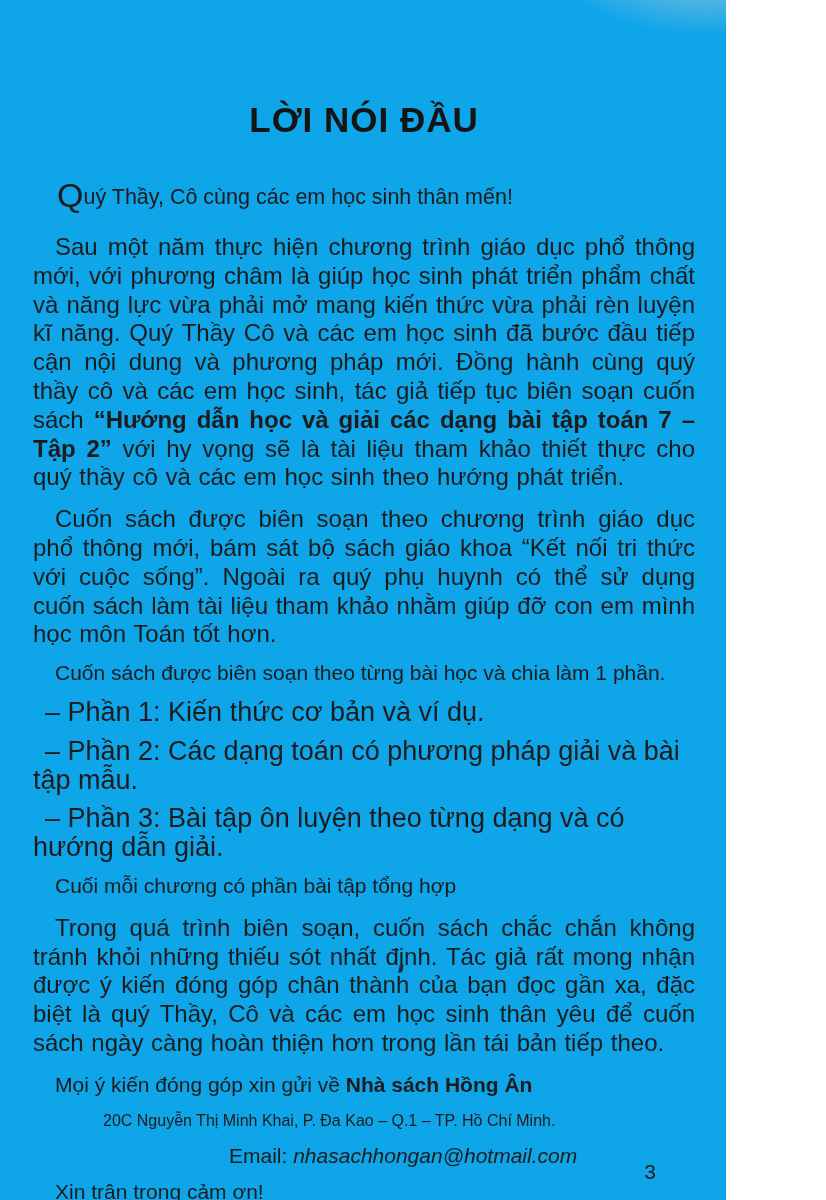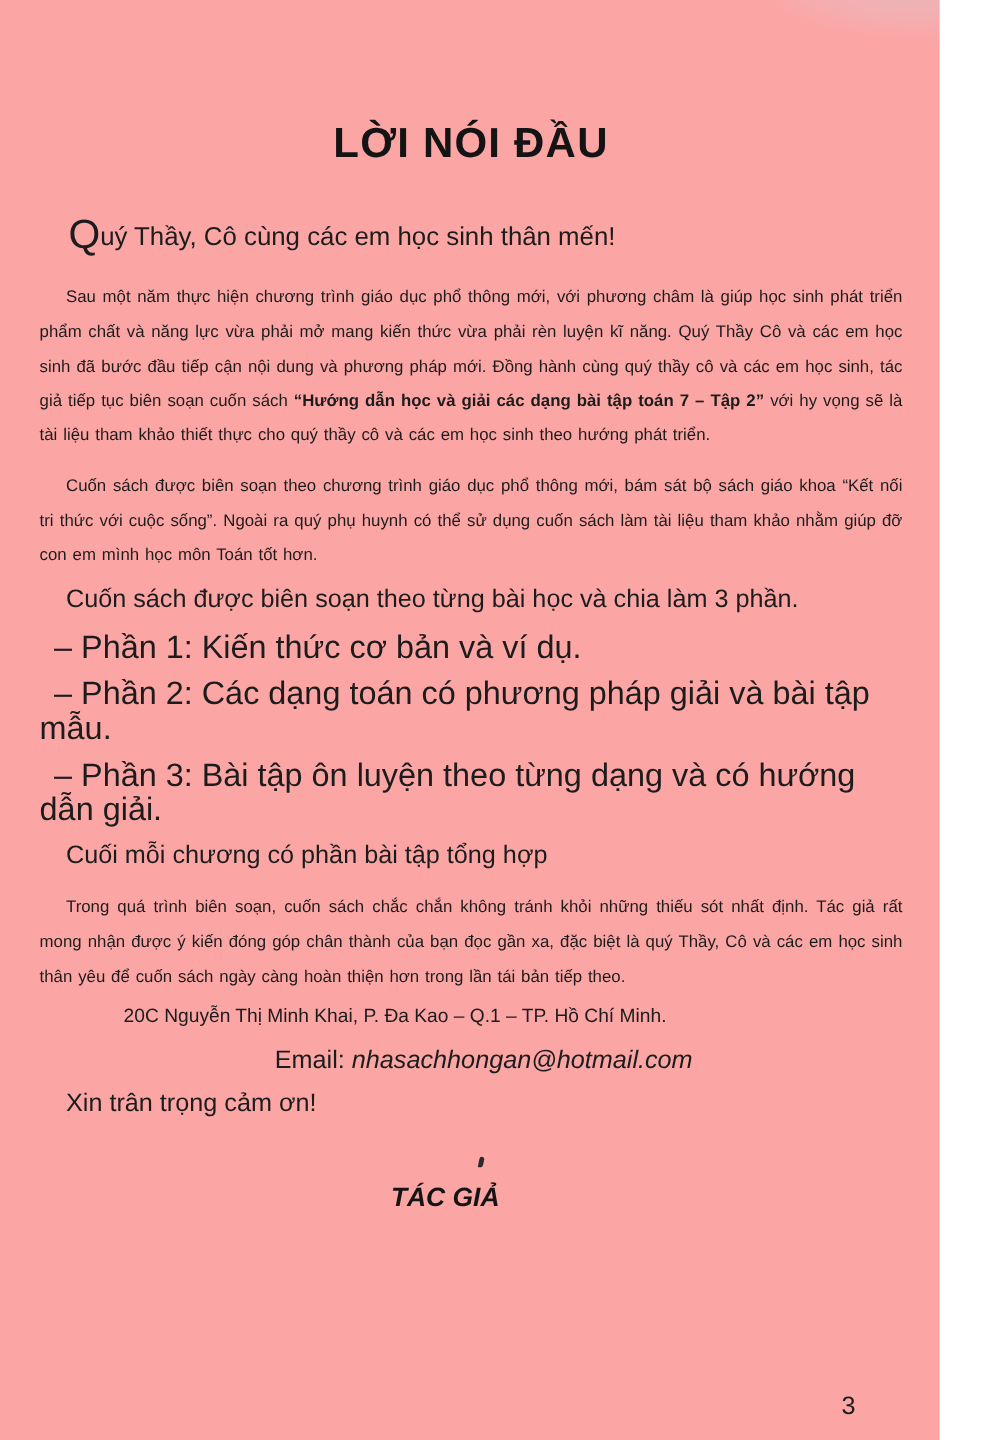--- a/index.html
+++ b/index.html
@@ -2,23 +2,23 @@
 <html lang="vi"><head>
 <meta charset="utf-8">
 <style>
   html, body {
     margin: 0;
     padding: 0;
     background: #ffffff;
   }
   .page {
     position: relative;
-    width: 783px;
+    width: 726px;
     height: 1200px;
-    background: #fca5a5;
+    background: #0ea5e9;
     overflow: hidden;
     font-family: "Liberation Sans", sans-serif;
     color: #1c1c1c;
     box-sizing: border-box;
     padding: 0 31px 0 33px;
   }
   .corner-shade {
     position: absolute;
     top: 0;
     right: 0;
@@ -43,21 +43,21 @@
     font-size: 21.5px;
     line-height: 30px;
   }
   .greeting .bigq {
     font-size: 34px;
     line-height: 0;
     vertical-align: -3px;
   }
   .body-p {
     margin: 13px 0 0 0;
-    font-size: 14px;
+    font-size: 24px;
     line-height: 28.8px;
     text-align: justify;
     text-indent: 22px;
     word-spacing: 1px;
   }
   .body-p.first { margin-top: 21px; }
   .single-line {
     margin: 10px 0 0 0;
     font-size: 21px;
     line-height: 28.8px;
@@ -125,30 +125,31 @@
   <div class="corner-shade"></div>
 
   <h1 class="doc-title">LỜI NÓI ĐẦU</h1>
 
   <div class="greeting"><span class="bigq">Q</span><span>uý Thầy, Cô cùng các em học sinh thân mến!</span></div>
 
   <p class="body-p first"><span>Sau một năm thực hiện chương trình giáo dục phổ thông mới, với phương châm là giúp học sinh phát triển phẩm chất và năng lực vừa phải mở mang kiến thức vừa phải rèn luyện kĩ năng. Quý Thầy Cô và các em học sinh đã bước đầu tiếp cận nội dung và phương pháp mới. Đồng hành cùng quý thầy cô và các em học sinh, tác giả tiếp tục biên soạn cuốn sách </span><span class="bold-inline">“Hướng dẫn học và giải các dạng bài tập toán 7 – Tập 2”</span><span> với hy vọng sẽ là tài liệu tham khảo thiết thực cho quý thầy cô và các em học sinh theo hướng phát triển.</span></p>
 
   <p class="body-p">Cuốn sách được biên soạn theo chương trình giáo dục phổ thông mới, bám sát bộ sách giáo khoa “Kết nối tri thức với cuộc sống”. Ngoài ra quý phụ huynh có thể sử dụng cuốn sách làm tài liệu tham khảo nhằm giúp đỡ con em mình học môn Toán tốt hơn.</p>
 
-  <p class="single-line">Cuốn sách được biên soạn theo từng bài học và chia làm 3 phần.</p>
+  <p class="single-line">Cuốn sách được biên soạn theo từng bài học và chia làm 1 phần.</p>
 
   <p class="list-line">– Phần 1: Kiến thức cơ bản và ví dụ.</p>
   <p class="list-line">– Phần 2: Các dạng toán có phương pháp giải và bài tập mẫu.</p>
   <p class="list-line">– Phần 3: Bài tập ôn luyện theo từng dạng và có hướng dẫn giải.</p>
 
   <p class="single-line">Cuối mỗi chương có phần bài tập tổng hợp</p>
 
   <p class="body-p">Trong quá trình biên soạn, cuốn sách chắc chắn không tránh khỏi những thiếu sót nhất định. Tác giả rất mong nhận được ý kiến đóng góp chân thành của bạn đọc gần xa, đặc biệt là quý Thầy, Cô và các em học sinh thân yêu để cuốn sách ngày càng hoàn thiện hơn trong lần tái bản tiếp theo.</p>
 
+  <p class="contact-line"><span>Mọi ý kiến đóng góp xin gửi về </span><span class="bold-inline">Nhà sách Hồng Ân</span></p>
 
   <p class="address-line">20C Nguyễn Thị Minh Khai, P. Đa Kao – Q.1 – TP. Hồ Chí Minh.</p>
 
   <p class="email-line"><span>Email: </span><span class="email-addr">nhasachhongan@hotmail.com</span></p>
 
   <p class="thanks-line">Xin trân trọng cảm ơn!</p>
 
   <div class="scan-speck"></div>
 
   <div class="author-line">TÁC GIẢ</div>

